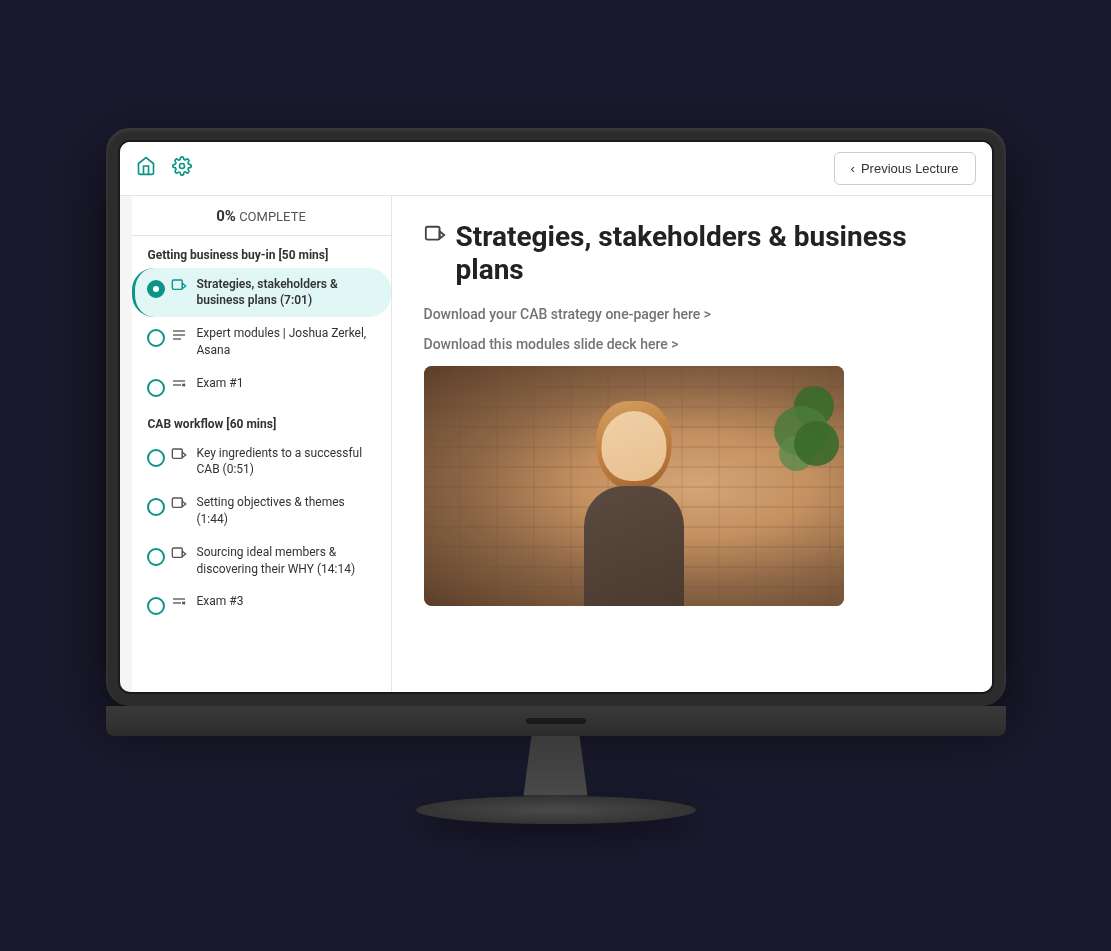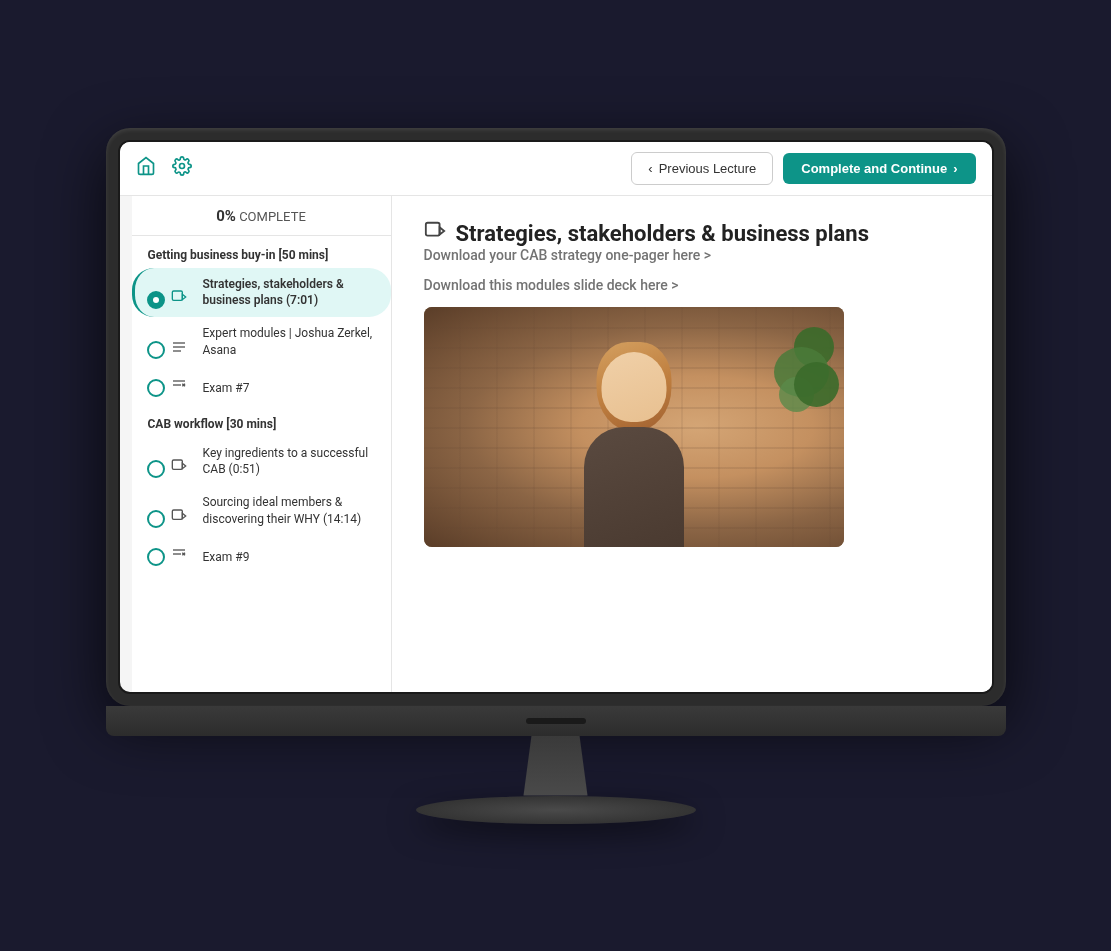--- a/index.html
+++ b/index.html
@@ -160,23 +160,23 @@
 
     .section-header {
       padding: 12px 16px 6px;
       font-size: 12px;
       font-weight: 700;
       color: #333;
     }
 
     .lesson-item {
       display: flex;
-      align-items: flex-end;
+      align-items: flex-start;
       padding: 8px 12px;
-      gap: 16px;
+      gap: 10px;
       cursor: pointer;
       border-left: 3px solid transparent;
       border-radius: 22px;
     }
 
     .lesson-item.active {
       background: #e0f7f5;
       border-left-color: #0d9488;
     }
 
@@ -218,25 +218,25 @@
 
     .content-area {
       flex: 1;
       background: #fff;
       padding: 24px 32px;
       overflow-y: auto;
     }
 
     .lecture-title {
       display: flex;
-      align-items: center;
       gap: 10px;
-      font-size: 22px;
+      font-size: 28px;
       font-weight: 700;
       color: #222;
+      margin-bottom: 20px;
     }
 
     .download-link {
       display: block;
       color: #737373;
       font-size: 14px;
       font-weight: 500;
       text-decoration: none;
       margin-bottom: 14px;
     }
@@ -386,24 +386,20 @@
                 <circle cx="12" cy="12" r="3"></circle>
                 <path d="M19.4 15a1.65 1.65 0 0 0 .33 1.82l.06.06a2 2 0 0 1-2.83 2.83l-.06-.06a1.65 1.65 0 0 0-1.82-.33 1.65 1.65 0 0 0-1 1.51V21a2 2 0 0 1-4 0v-.09A1.65 1.65 0 0 0 9 19.4a1.65 1.65 0 0 0-1.82.33l-.06.06a2 2 0 0 1-2.83-2.83l.06-.06A1.65 1.65 0 0 0 4.68 15a1.65 1.65 0 0 0-1.51-1H3a2 2 0 0 1 0-4h.09A1.65 1.65 0 0 0 4.6 9a1.65 1.65 0 0 0-.33-1.82l-.06-.06a2 2 0 0 1 2.83-2.83l.06.06A1.65 1.65 0 0 0 9 4.68a1.65 1.65 0 0 0 1-1.51V3a2 2 0 0 1 4 0v.09a1.65 1.65 0 0 0 1 1.51 1.65 1.65 0 0 0 1.82-.33l.06-.06a2 2 0 0 1 2.83 2.83l-.06.06A1.65 1.65 0 0 0 19.4 9a1.65 1.65 0 0 0 1.51 1H21a2 2 0 0 1 0 4h-.09a1.65 1.65 0 0 0-1.51 1z"></path>
               </svg>
             </span>
           </div>
           <div class="top-bar-right">
             <button class="btn-prev">
               <span>‹</span>
               <span>Previous Lecture</span>
             </button>
-            <button class="btn-complete">
-              <span>Complete and Continue</span>
-              <span>›</span>
-            </button>
           </div>
         </div>
 
         <div class="main-content">
 
           <div class="sidebar">
             <div class="progress-bar-container">
               <span class="progress-text">
                 <strong>0%</strong>
                 <span>COMPLETE</span>
@@ -444,38 +440,50 @@
                 <div class="lesson-circle"></div>
                 <span>
                   <svg class="quiz-icon-svg" viewBox="0 0 24 24" fill="none" stroke="#555" stroke-width="2">
                     <line x1="3" y1="6" x2="21" y2="6"></line>
                     <line x1="3" y1="12" x2="15" y2="12"></line>
                     <line x1="17" y1="14" x2="21" y2="10"></line>
                     <line x1="17" y1="10" x2="21" y2="14"></line>
                   </svg>
                 </span>
               </div>
-              <span class="lesson-title">Exam #7</span>
-            </div>
-
-            <div class="section-header">CAB workflow [30 mins]</div>
+              <span class="lesson-title">Exam #1</span>
+            </div>
+
+            <div class="section-header">CAB workflow [60 mins]</div>
 
             <div class="lesson-item">
               <div style="display:flex;align-items:center;gap:6px;flex-shrink:0;margin-top:2px;">
                 <div class="lesson-circle"></div>
                 <span>
                   <svg class="video-icon-svg" viewBox="0 0 24 24" fill="none" stroke="#555" stroke-width="2">
                     <rect x="2" y="3" width="15" height="14" rx="2"></rect>
                     <polygon points="17 8 22 12 17 16 17 8"></polygon>
                   </svg>
                 </span>
               </div>
               <span class="lesson-title">Key ingredients to a successful CAB (0:51)</span>
             </div>
 
+            <div class="lesson-item">
+              <div style="display:flex;align-items:center;gap:6px;flex-shrink:0;margin-top:2px;">
+                <div class="lesson-circle"></div>
+                <span>
+                  <svg class="video-icon-svg" viewBox="0 0 24 24" fill="none" stroke="#555" stroke-width="2">
+                    <rect x="2" y="3" width="15" height="14" rx="2"></rect>
+                    <polygon points="17 8 22 12 17 16 17 8"></polygon>
+                  </svg>
+                </span>
+              </div>
+              <span class="lesson-title">Setting objectives &amp; themes (1:44)</span>
+            </div>
 
             <div class="lesson-item">
               <div style="display:flex;align-items:center;gap:6px;flex-shrink:0;margin-top:2px;">
                 <div class="lesson-circle"></div>
                 <span>
                   <svg class="video-icon-svg" viewBox="0 0 24 24" fill="none" stroke="#555" stroke-width="2">
                     <rect x="2" y="3" width="15" height="14" rx="2"></rect>
                     <polygon points="17 8 22 12 17 16 17 8"></polygon>
                   </svg>
                 </span>
@@ -488,21 +496,21 @@
                 <div class="lesson-circle"></div>
                 <span>
                   <svg class="quiz-icon-svg" viewBox="0 0 24 24" fill="none" stroke="#555" stroke-width="2">
                     <line x1="3" y1="6" x2="21" y2="6"></line>
                     <line x1="3" y1="12" x2="15" y2="12"></line>
                     <line x1="17" y1="14" x2="21" y2="10"></line>
                     <line x1="17" y1="10" x2="21" y2="14"></line>
                   </svg>
                 </span>
               </div>
-              <span class="lesson-title">Exam #9</span>
+              <span class="lesson-title">Exam #3</span>
             </div>
           </div>
 
           <div class="content-area">
             <div class="lecture-title">
               <span>
                 <svg width="22" height="22" viewBox="0 0 24 24" fill="none" stroke="#444" stroke-width="2">
                   <rect x="2" y="3" width="15" height="14" rx="2"></rect>
                   <polygon points="17 8 22 12 17 16 17 8"></polygon>
                 </svg>

